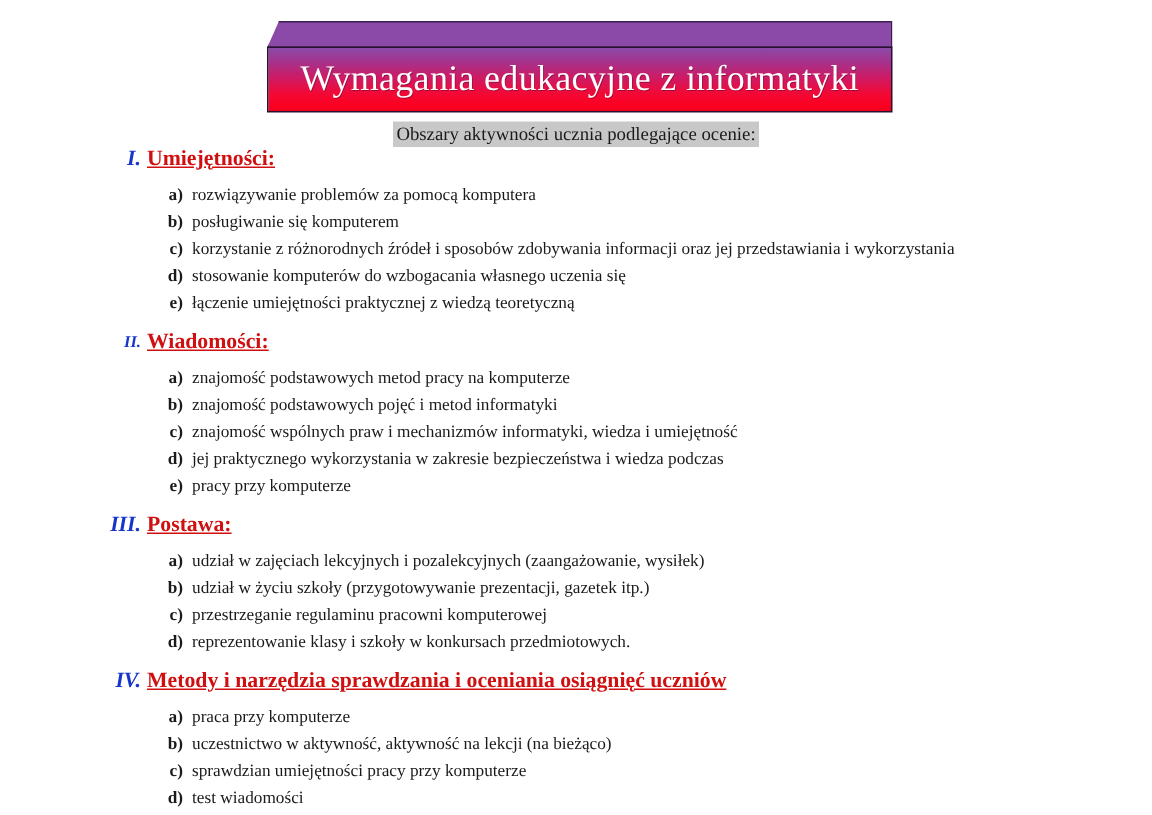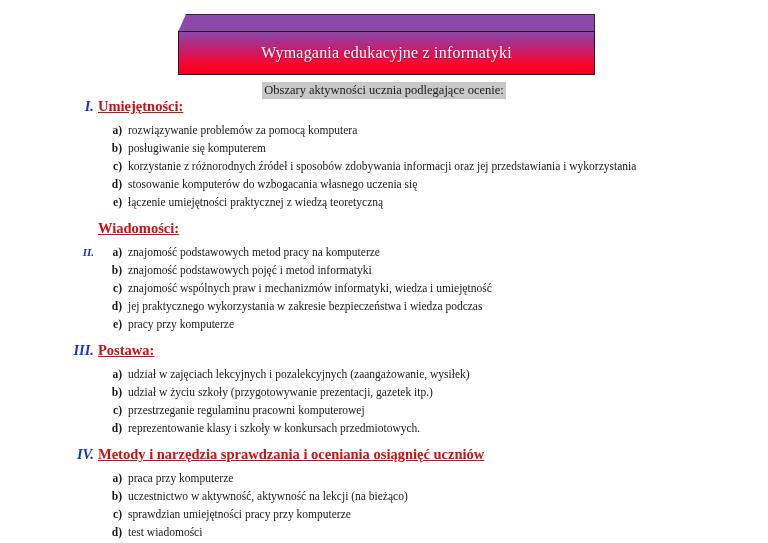--- a/index.html
+++ b/index.html
@@ -50,21 +50,21 @@
         #cf1a63 48%,
         #f40833 74%,
         #fb0020 92%,
         #ef0020 100%);
     display: flex;
     align-items: center;
     justify-content: center;
   }
   #banner-title {
     color: #ffffff;
-    font-size: 16px;
+    font-size: 24px;
     font-family: "Liberation Serif", "DejaVu Serif", serif;
     letter-spacing: 0.2px;
     white-space: nowrap;
     text-shadow: 0.5px 0.5px 0px rgba(80,0,30,0.45);
     text-align: right;
   }
 
   
   #subtitle-row {
     position: absolute;
@@ -106,21 +106,20 @@
     width: 64px;
     text-align: right;
     color: #1536c8;
     font-weight: bold;
     font-style: italic;
     font-size: 14.5px;
     font-family: "Liberation Serif", "DejaVu Serif", serif;
   }
   .sec-num.small {
     font-size: 11px;
-    margin-top: 24px;
   }
   .sec-title {
     position: absolute;
     left: 98px;
     color: #d01010;
     font-weight: bold;
     font-size: 14.5px;
     text-decoration: underline;
     font-family: "Liberation Serif", "DejaVu Serif", serif;
   }

